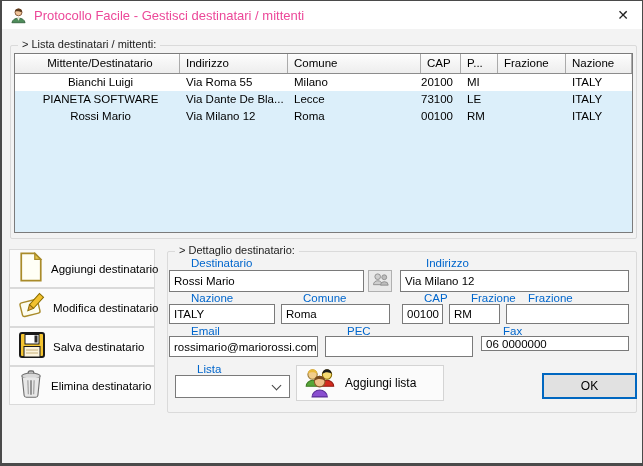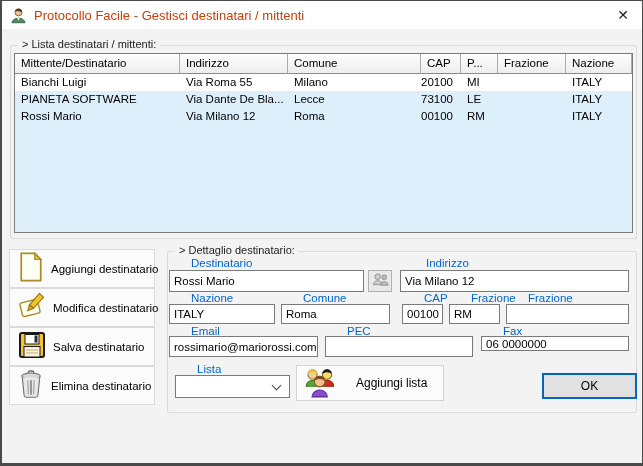--- a/index.html
+++ b/index.html
@@ -18,21 +18,21 @@
     overflow: hidden;
   }
   
   .titlebar {
     position: absolute; top: 0; left: 0; right: 0; height: 28px;
     background: #ffffff;
     display: flex; align-items: center;
     padding-left: 8px;
   }
   .titlebar .app-icon { width: 17px; height: 17px; flex: 0 0 auto; }
-  .titlebar .wtitle { margin-left: 7px; font-size: 13px; color: #c2410c; white-space: nowrap; }
+  .titlebar .wtitle { margin-left: 7px; font-size: 13px; color: #ec4899; white-space: nowrap; }
   .close-btn {
     position: absolute; top: 0; right: 4px; width: 30px; height: 28px;
     display: flex; align-items: center; justify-content: center;
     font-size: 14px; color: #222; cursor: default; background: transparent; border: 0;
     font-family: "Liberation Sans", sans-serif;
   }
   
   .groupbox {
     position: absolute;
     border: 1px solid #DADADA;
@@ -64,21 +64,21 @@
     box-shadow: inset 0 1px 0 #ffffff;
     white-space: nowrap; overflow: hidden;
   }
   .trow { display: flex; height: 17px; }
   .trow.first { background: #FFFFFF; }
   .tcell {
     font-size: 11.5px; color: #000;
     padding: 1.5px 0 0 6px;
     white-space: nowrap; overflow: hidden;
   }
-  .col0 { width: 165px; } .col1 { width: 108px; } .col2 { width: 133px; }
+  .col0 { width: 165px; text-align: center; } .col1 { width: 108px; } .col2 { width: 133px; }
   .col3 { width: 40px; }  .col4 { width: 37px; }  .col5 { width: 68px; }
   .col6 { flex: 1; }
   .tcell.col3 { text-align: left; padding-right: 7px; padding-left: 0; }
   
   .action-btn {
     position: absolute; left: 7px; width: 146px; height: 39px;
     background: #FBFBFB; border: 1px solid #DADADA;
     display: flex; align-items: center; gap: 7px;
     padding-left: 8px; cursor: default; text-align: left;
     font-family: "Liberation Sans", sans-serif;
@@ -106,21 +106,21 @@
     transform: rotate(45deg);
   }
   .mini-btn {
     position: absolute; left: 366px; top: 269px; width: 24px; height: 22px;
     background: #E9E9E9; border: 1px solid #b0b0b0;
     display: flex; align-items: center; justify-content: center; cursor: default;
   }
   .addlist-btn {
     position: absolute; left: 294px; top: 364px; width: 148px; height: 36px;
     background: #FBFBFB; border: 1px solid #D4D4D4;
-    display: flex; align-items: center; gap: 19px; padding-left: 6px;
+    display: flex; align-items: center; gap: 8px; padding-left: 6px;
     font-size: 12px; color: #000; cursor: default;
     font-family: "Liberation Sans", sans-serif;
   }
   .ok-btn {
     position: absolute; left: 540px; top: 372px; width: 95px; height: 26px;
     background: #E1E1E1; border: 2px solid #0067C0;
     font-size: 12px; color: #000; cursor: default;
     font-family: "Liberation Sans", sans-serif;
   }
 </style>

